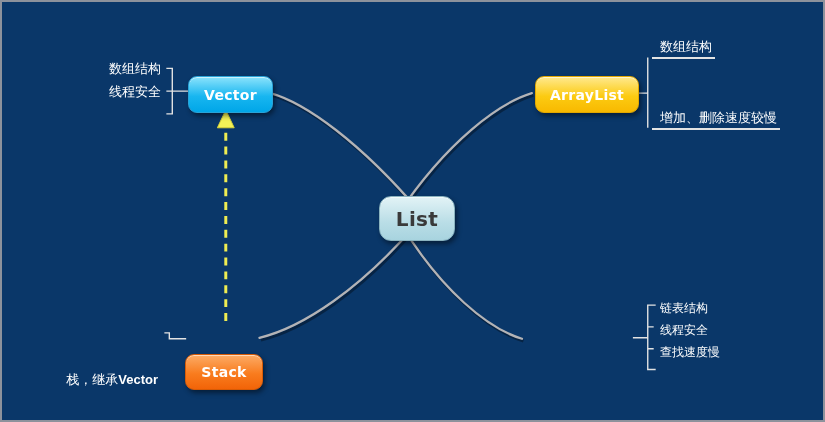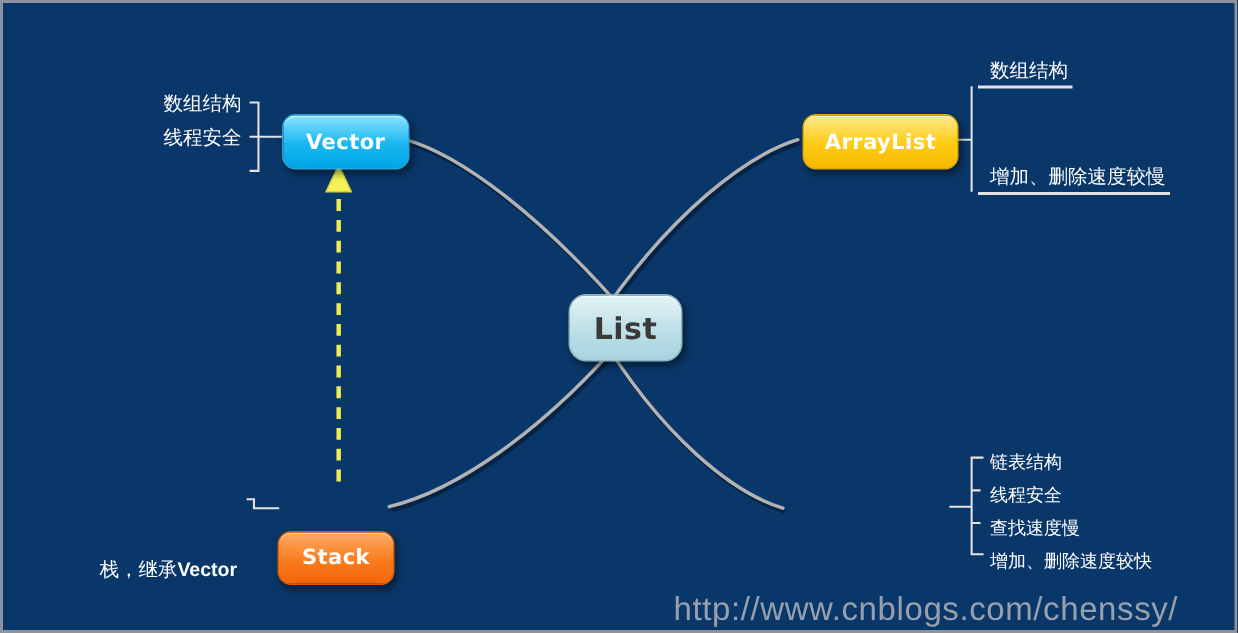--- a/index.html
+++ b/index.html
@@ -98,17 +98,15 @@
   <div class="note note-left" style="top:82px">线程安全</div>
 
   <div class="note" id="stack-note" style="top:326px"><span>栈，继承</span><b>Vector</b></div>
 
   <div class="note-a" style="top:35px">数组结构</div>
   <div class="note-a" style="top:106px">增加、删除速度较慢</div>
 
   <div class="note-l" style="top:298px">链表结构</div>
   <div class="note-l" style="top:320px">线程安全</div>
   <div class="note-l" style="top:342px">查找速度慢</div>
-  <div class="note-l" style="top:364px">增加、删除速度较快</div>
 
-  <div id="watermark">http://www.cnblogs.com/chenssy/</div>
 
 </div>
 
 </body></html>

